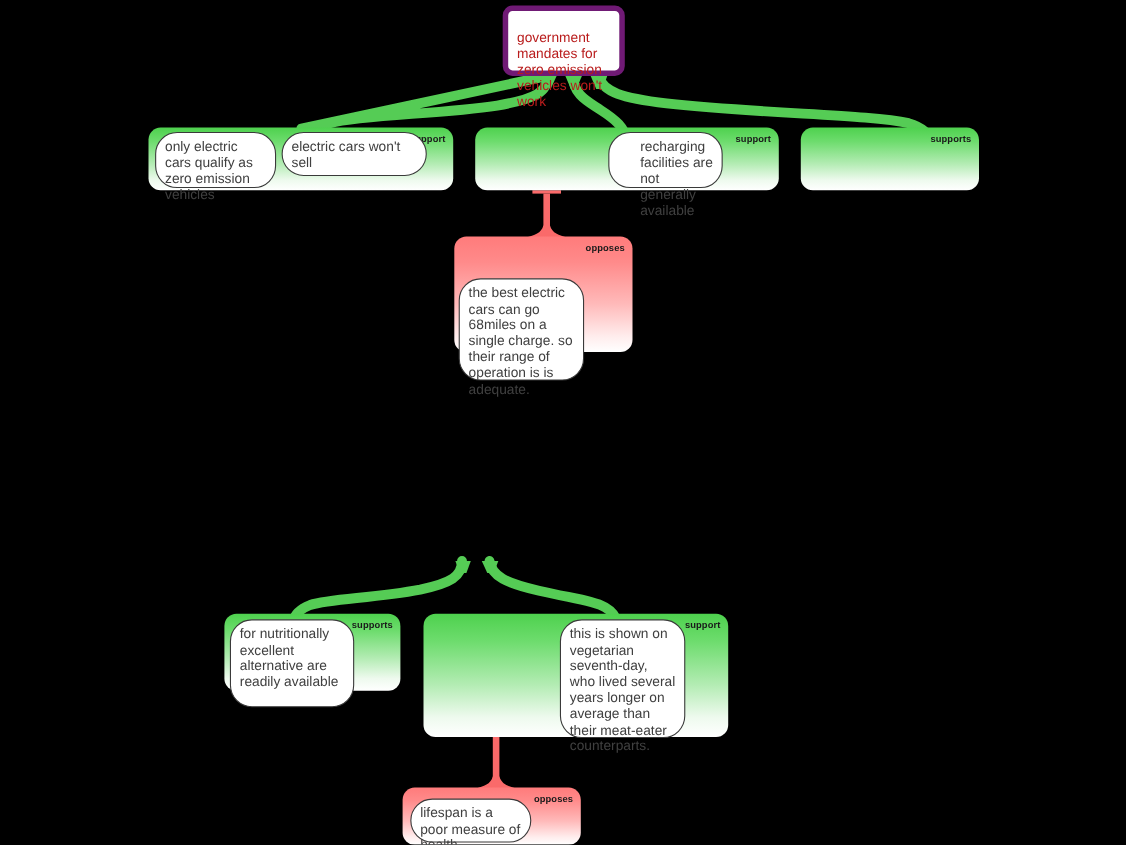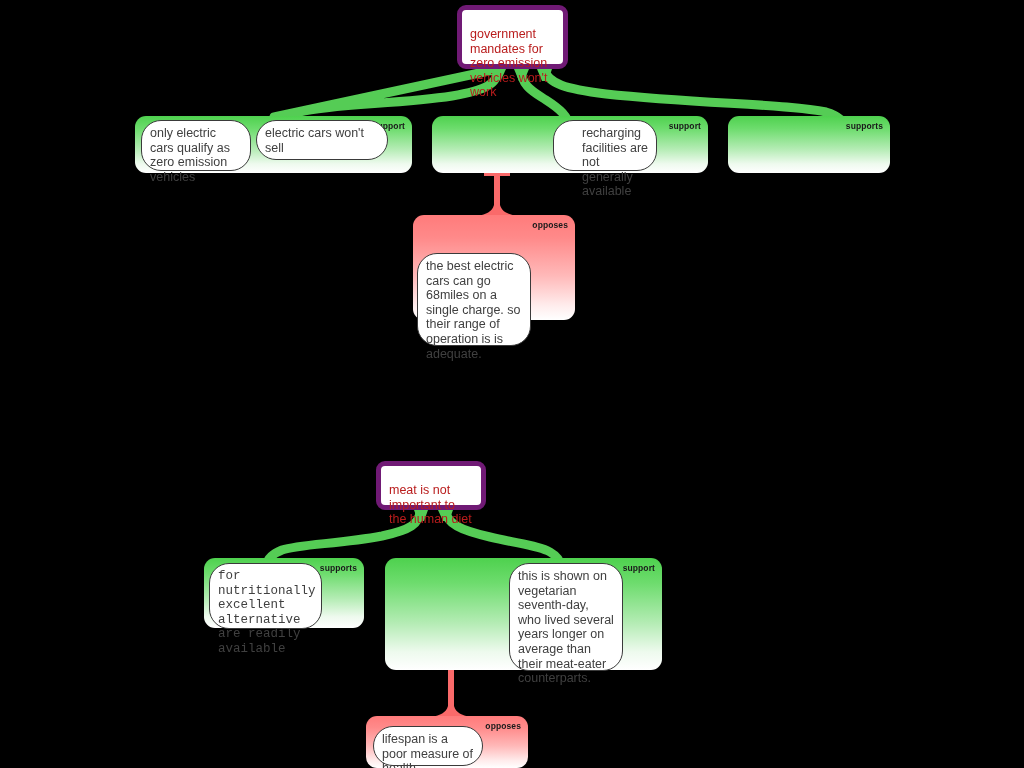--- a/index.html
+++ b/index.html
@@ -135,28 +135,25 @@
     <span class="rel-label">supports</span>
   </div>
 
   <div class="relgroup oppose" style="left:413px; top:215px; width:162px; height:105px;">
     <span class="rel-label">opposes</span>
   </div>
   <div class="reason" style="left:417px; top:225px; width:114px; height:93px;margin-top:28px;">
     <span>the best electric cars can go 68miles on a single charge. so their range of operation is is adequate.</span>
   </div>
 
-  <div class="claim" style="left:376px; top:461px; width:110px; height:49px;">
-    <span>meat is not important to the human diet</span>
-  </div>
 
   <div class="relgroup support" style="left:204px; top:558px; width:160px; height:70px;">
     <span class="rel-label">supports</span>
   </div>
-  <div class="reason" style="left:209px; top:563px; width:113px; height:66px;font-family:Liberation Mono, monospace;">
+  <div class="reason" style="left:209px; top:563px; width:113px; height:80px;">
     <span>for nutritionally excellent alternative are readily available</span>
   </div>
 
   <div class="relgroup support" style="left:385px; top:558px; width:277px; height:112px;">
     <span class="rel-label">support</span>
   </div>
   <div class="reason" style="left:509px; top:563px; width:114px; height:108px;">
     <span>this is shown on vegetarian seventh-day, who lived several years longer on average than their meat-eater counterparts.</span>
   </div>
 

